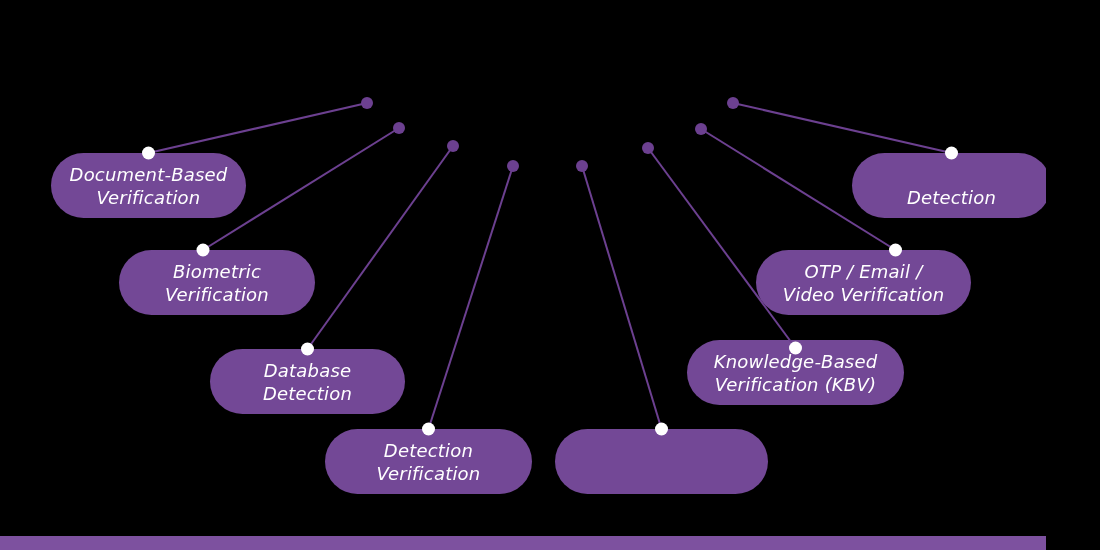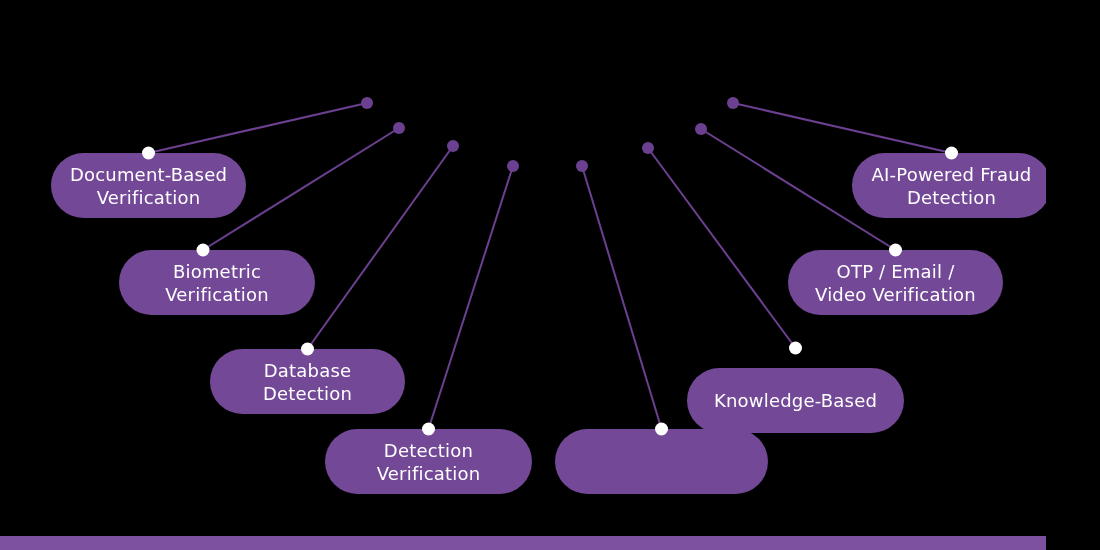--- a/index.html
+++ b/index.html
@@ -7,20 +7,21 @@
     padding: 0;
     background: #000000;
   }
   .canvas {
     position: relative;
     width: 1046px;
     height: 550px;
     background: #000000;
     overflow: hidden;
     font-family: "DejaVu Sans", "Liberation Sans", sans-serif;
+    font-style: italic;
   }
   .pill {
     position: absolute;
     height: 65px;
     border-radius: 33px;
     background: #734896;
     display: flex;
     align-items: center;
     justify-content: center;
     text-align: center;
@@ -87,36 +88,37 @@
       <span>Verification</span>
     </div>
   </div>
 
   <div class="pill" style="left:555px; top:429px; width:213px;">
     <div class="pill-label">
       <br>
     </div>
   </div>
 
-  <div class="pill" style="left:687px; top:368px; width:217px;">
+  <div class="pill" style="left:687px; top:340px; width:217px;">
     <div class="pill-label">
       <span>Knowledge-Based</span><br>
+      <span>Verification (KBV)</span>
     </div>
   </div>
 
-  <div class="pill" style="left:788px; top:250px; width:215px;">
+  <div class="pill" style="left:756px; top:250px; width:215px;">
     <div class="pill-label">
       <span>OTP / Email /</span><br>
       <span>Video Verification</span>
     </div>
   </div>
 
   <div class="pill" style="left:852px; top:153px; width:199px;">
     <div class="pill-label">
-      <span>AI-Powered Fraud</span><br>
+      <br>
       <span>Detection</span>
     </div>
   </div>
 
   <svg class="overlay" width="1100" height="550" viewBox="0 0 1100 550">
     <g>
       <line class="conn-line" x1="367" y1="103" x2="148.5" y2="153"></line>
       <line class="conn-line" x1="399" y1="128" x2="203" y2="250"></line>
       <line class="conn-line" x1="453" y1="146" x2="307.5" y2="349"></line>
       <line class="conn-line" x1="513" y1="166" x2="428.5" y2="429"></line>

